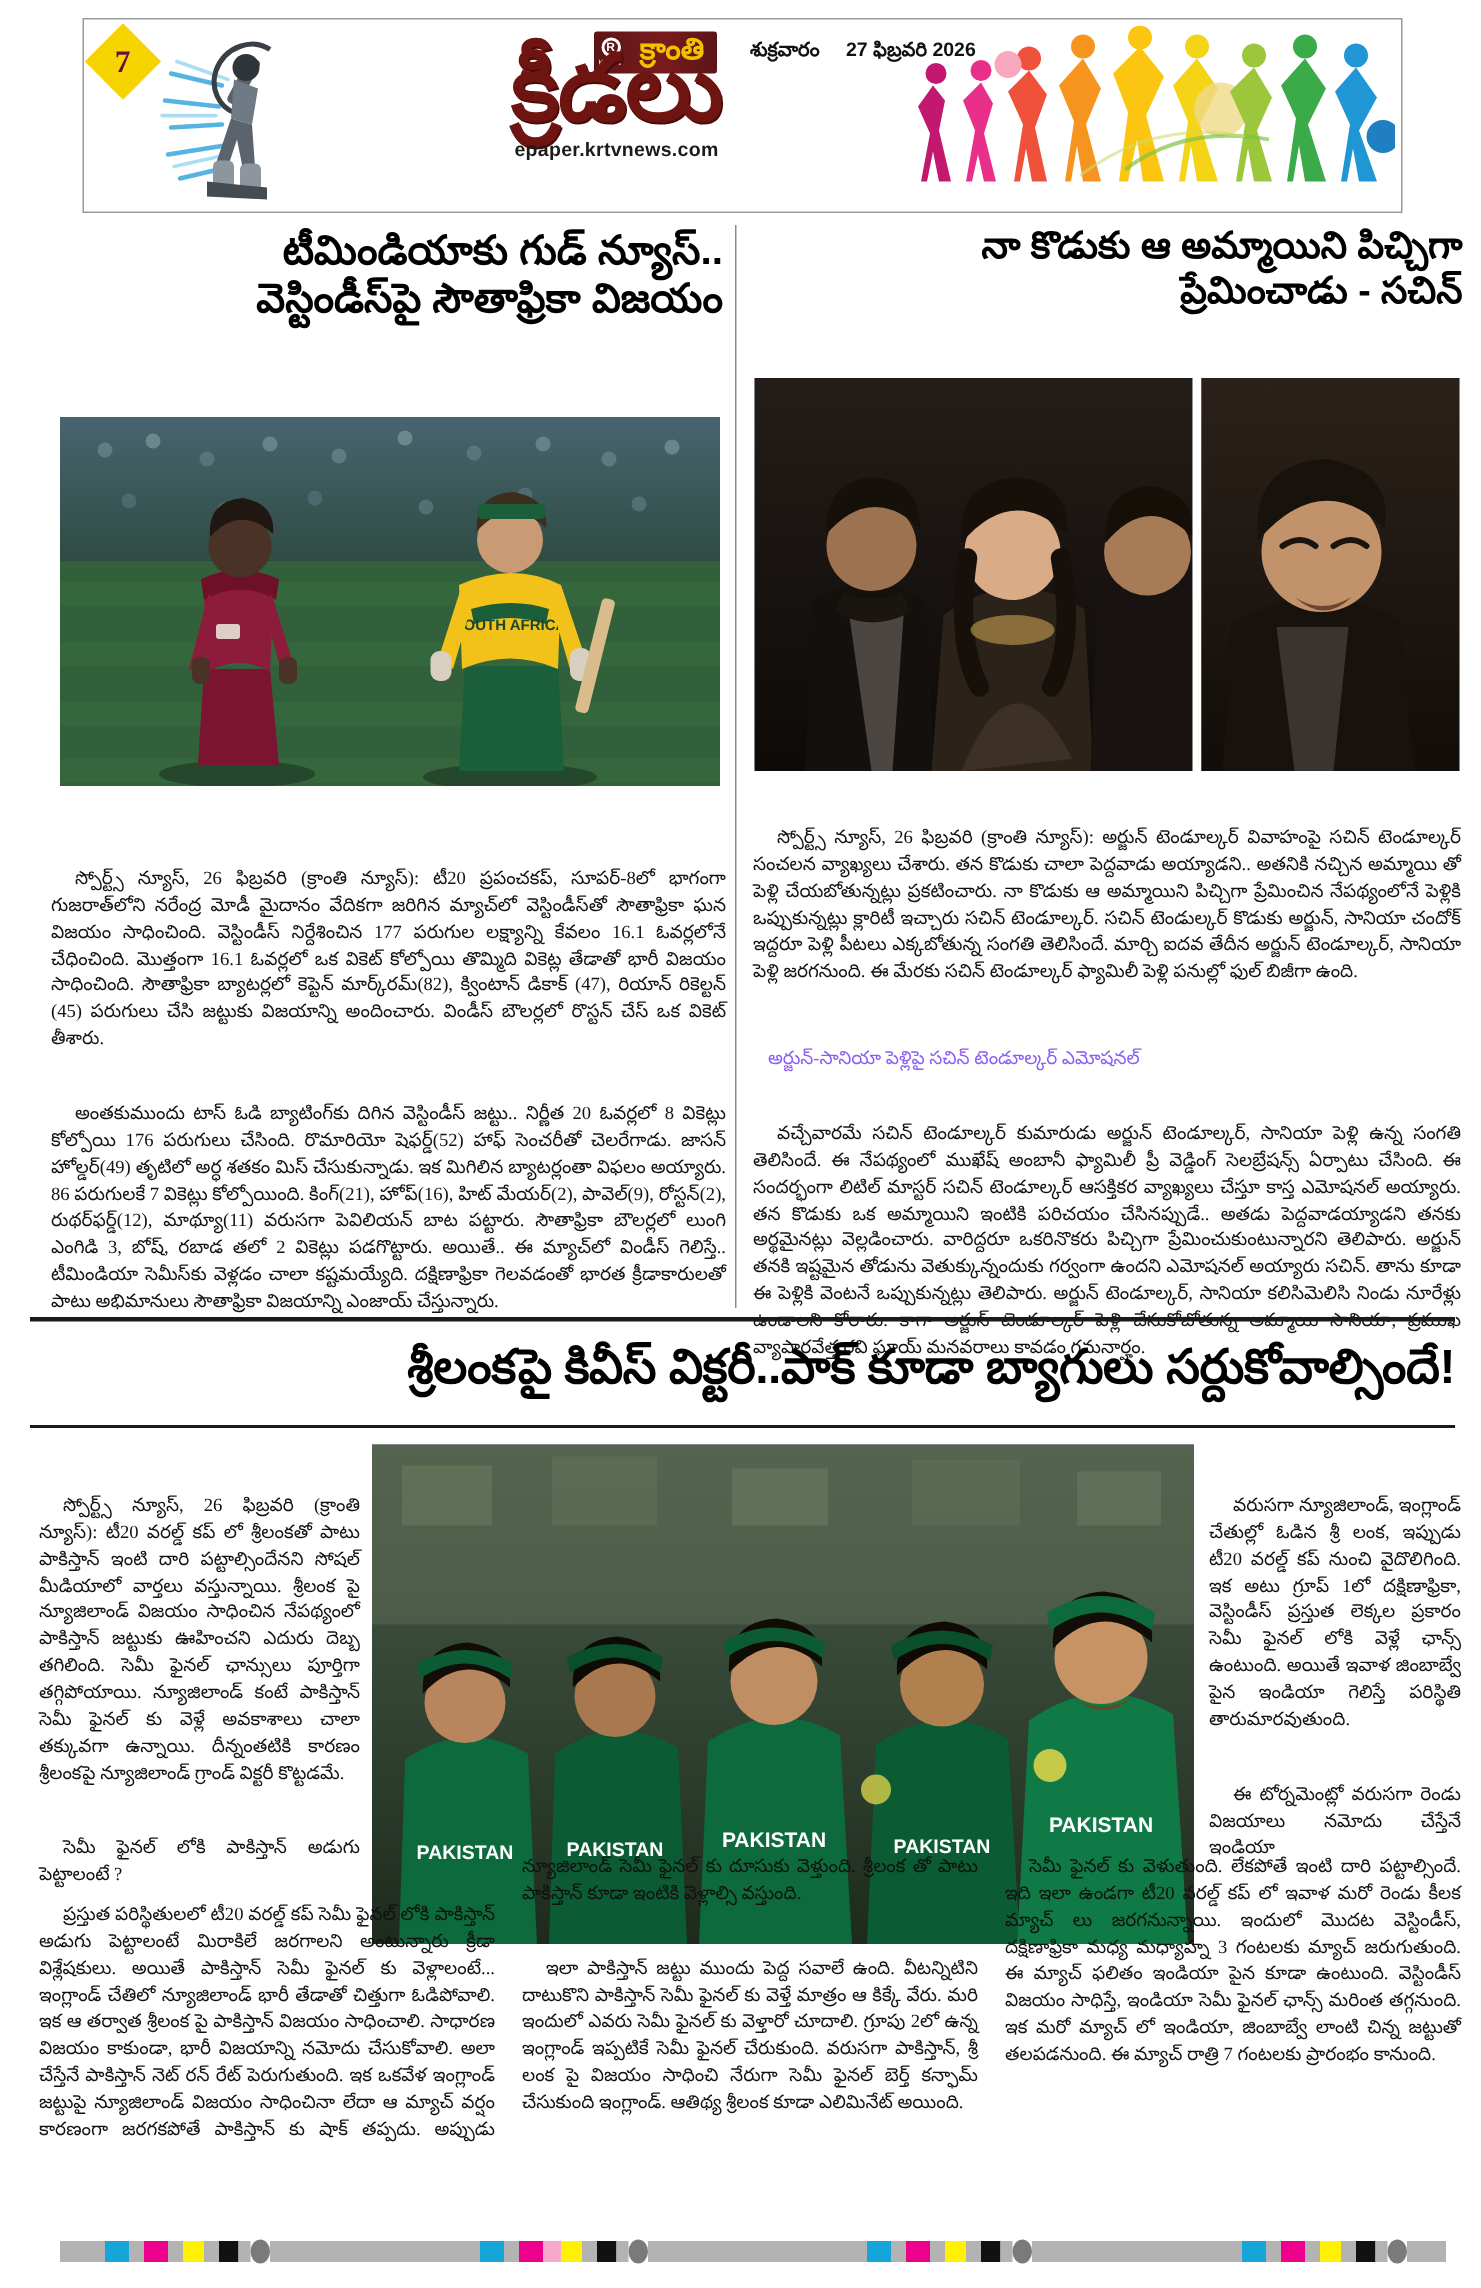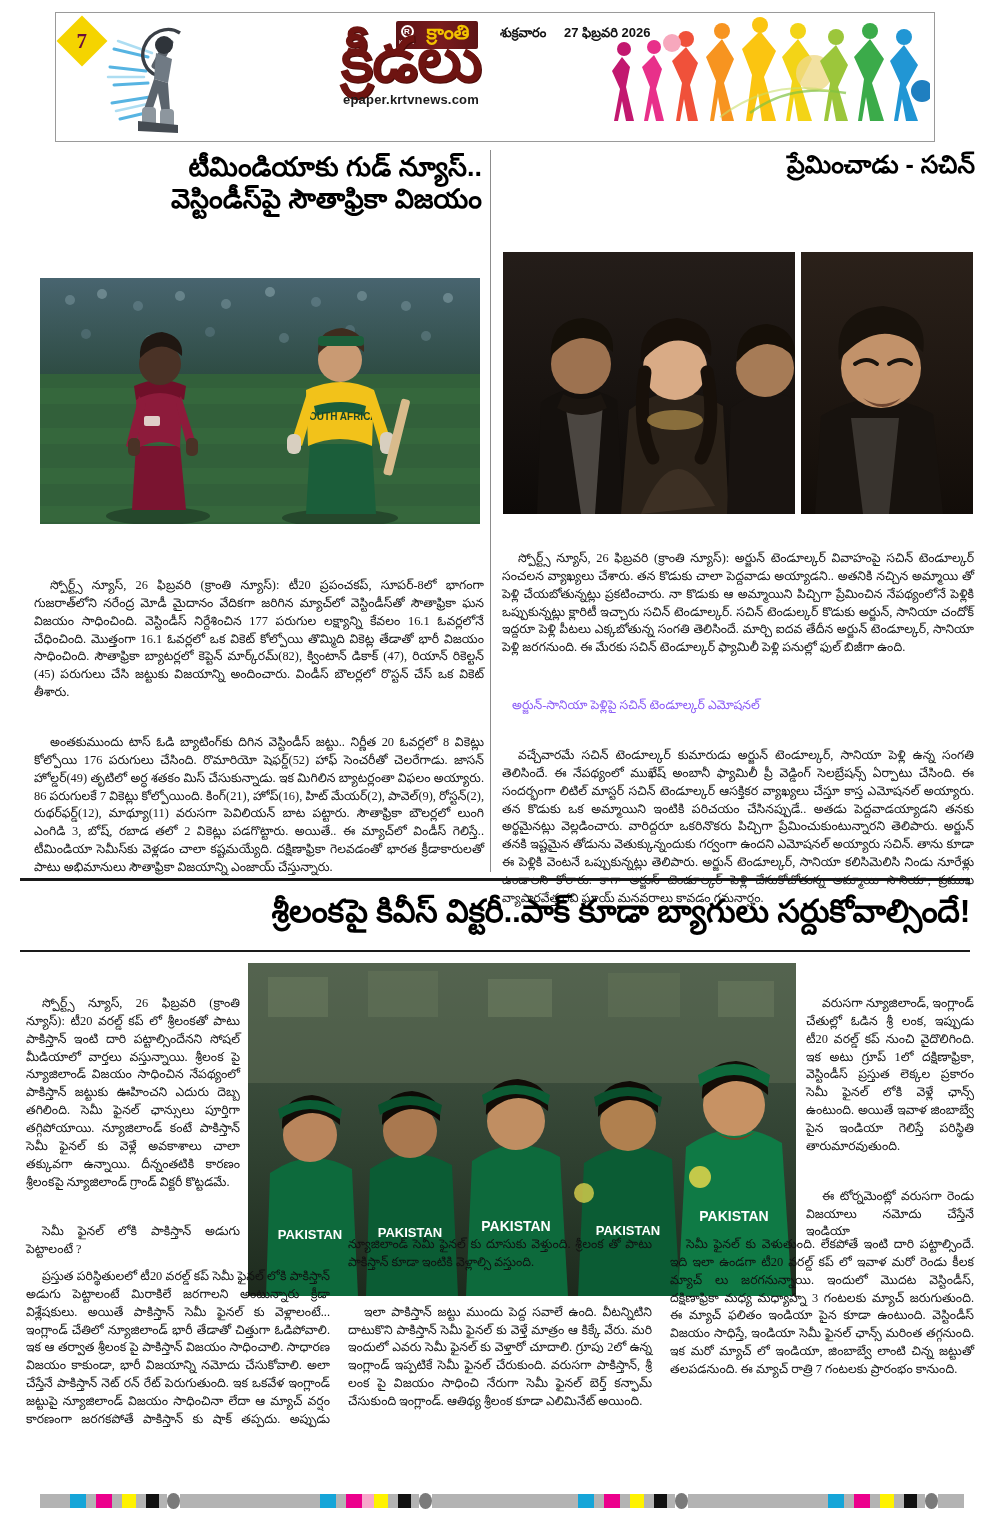--- a/index.html
+++ b/index.html
@@ -205,20 +205,21 @@
       </svg>
     </div>
   </div>
 
   <div class="headline" id="headline-1">
     <div>టీమిండియాకు గుడ్ న్యూస్..</div>
     <div>వెస్టిండీస్‌పై సౌతాఫ్రికా విజయం</div>
   </div>
 
   <div class="headline" id="headline-2">
+    <div>నా కొడుకు ఆ అమ్మాయిని పిచ్చిగా</div>
     <div>ప్రేమించాడు - సచిన్</div>
   </div>
 
   <div class="vrule" style="left:490px; top:150px; height:722px;"></div>
 
   <div class="photo" id="photo-cricket-match">
     <svg class="sky" viewBox="0 0 440 246" preserveAspectRatio="none">
       <defs>
         <linearGradient id="stadBg" x1="0" y1="0" x2="0" y2="1">
           <stop offset="0%" stop-color="#2d3f49"></stop>

